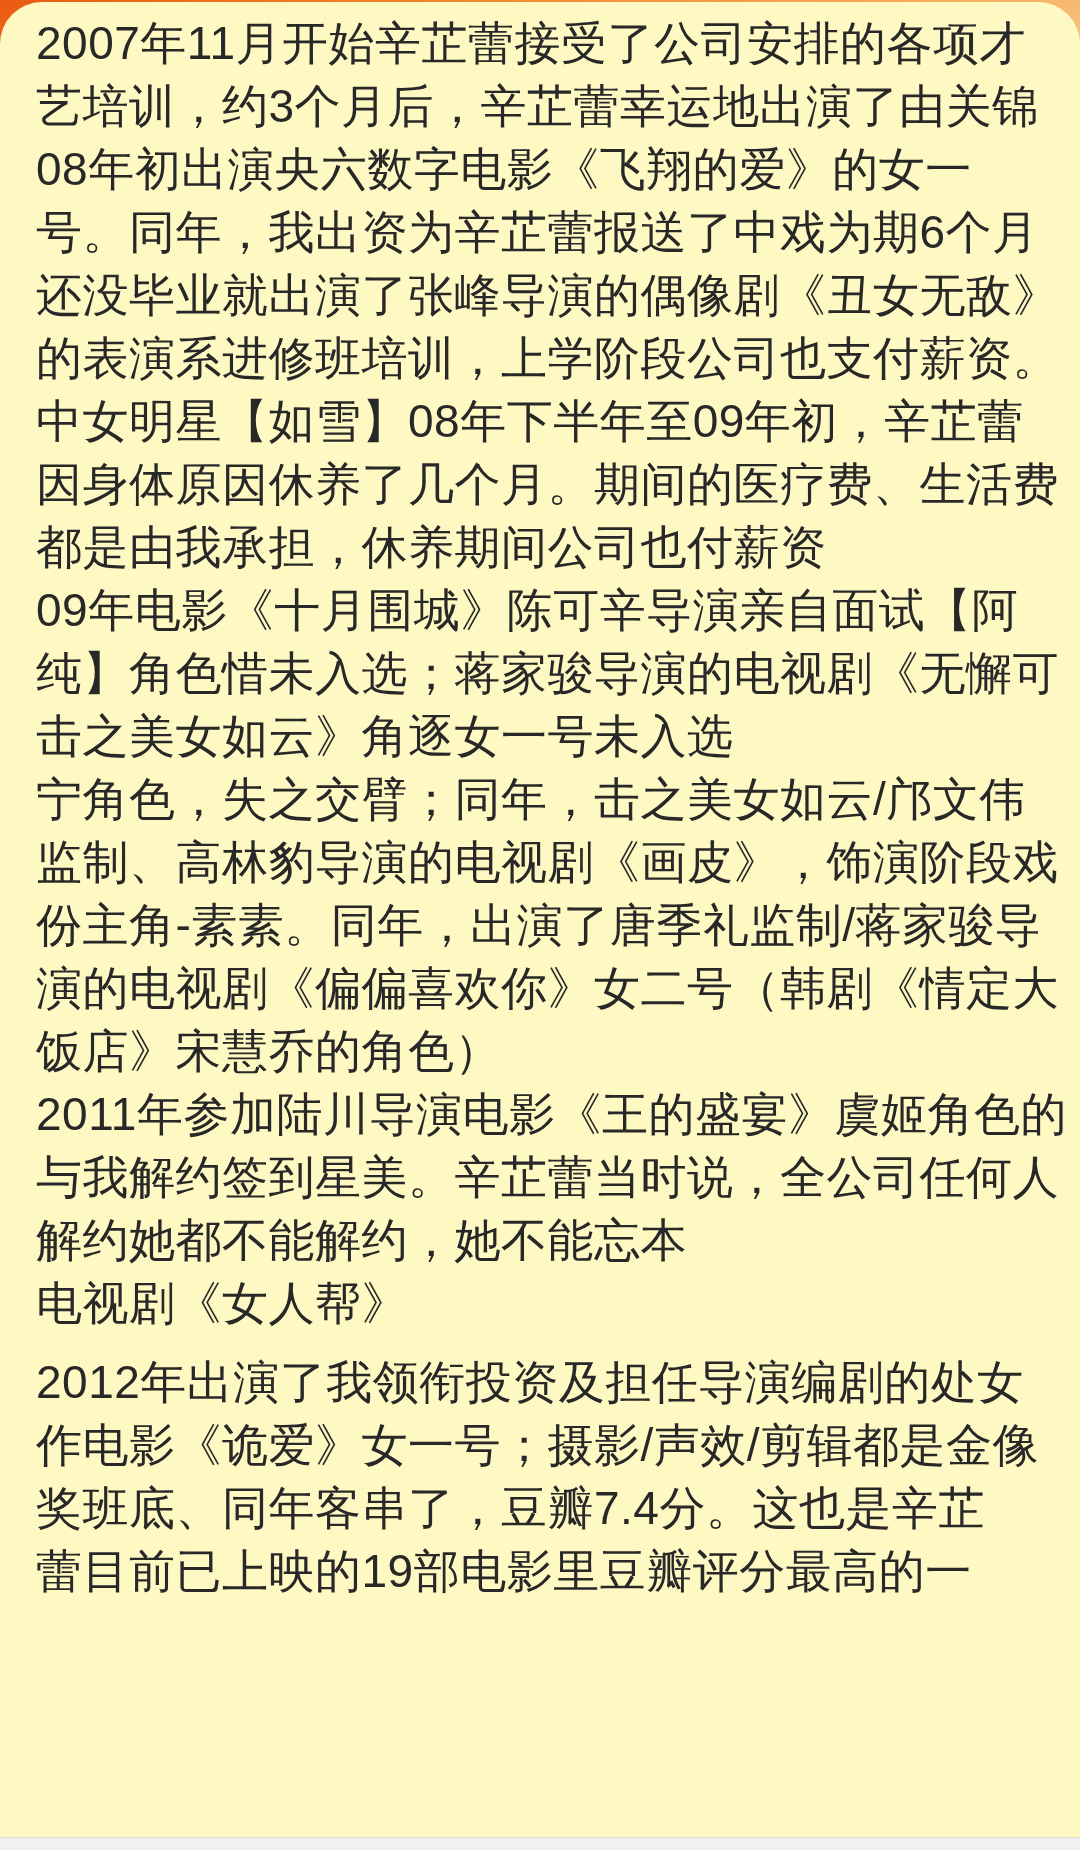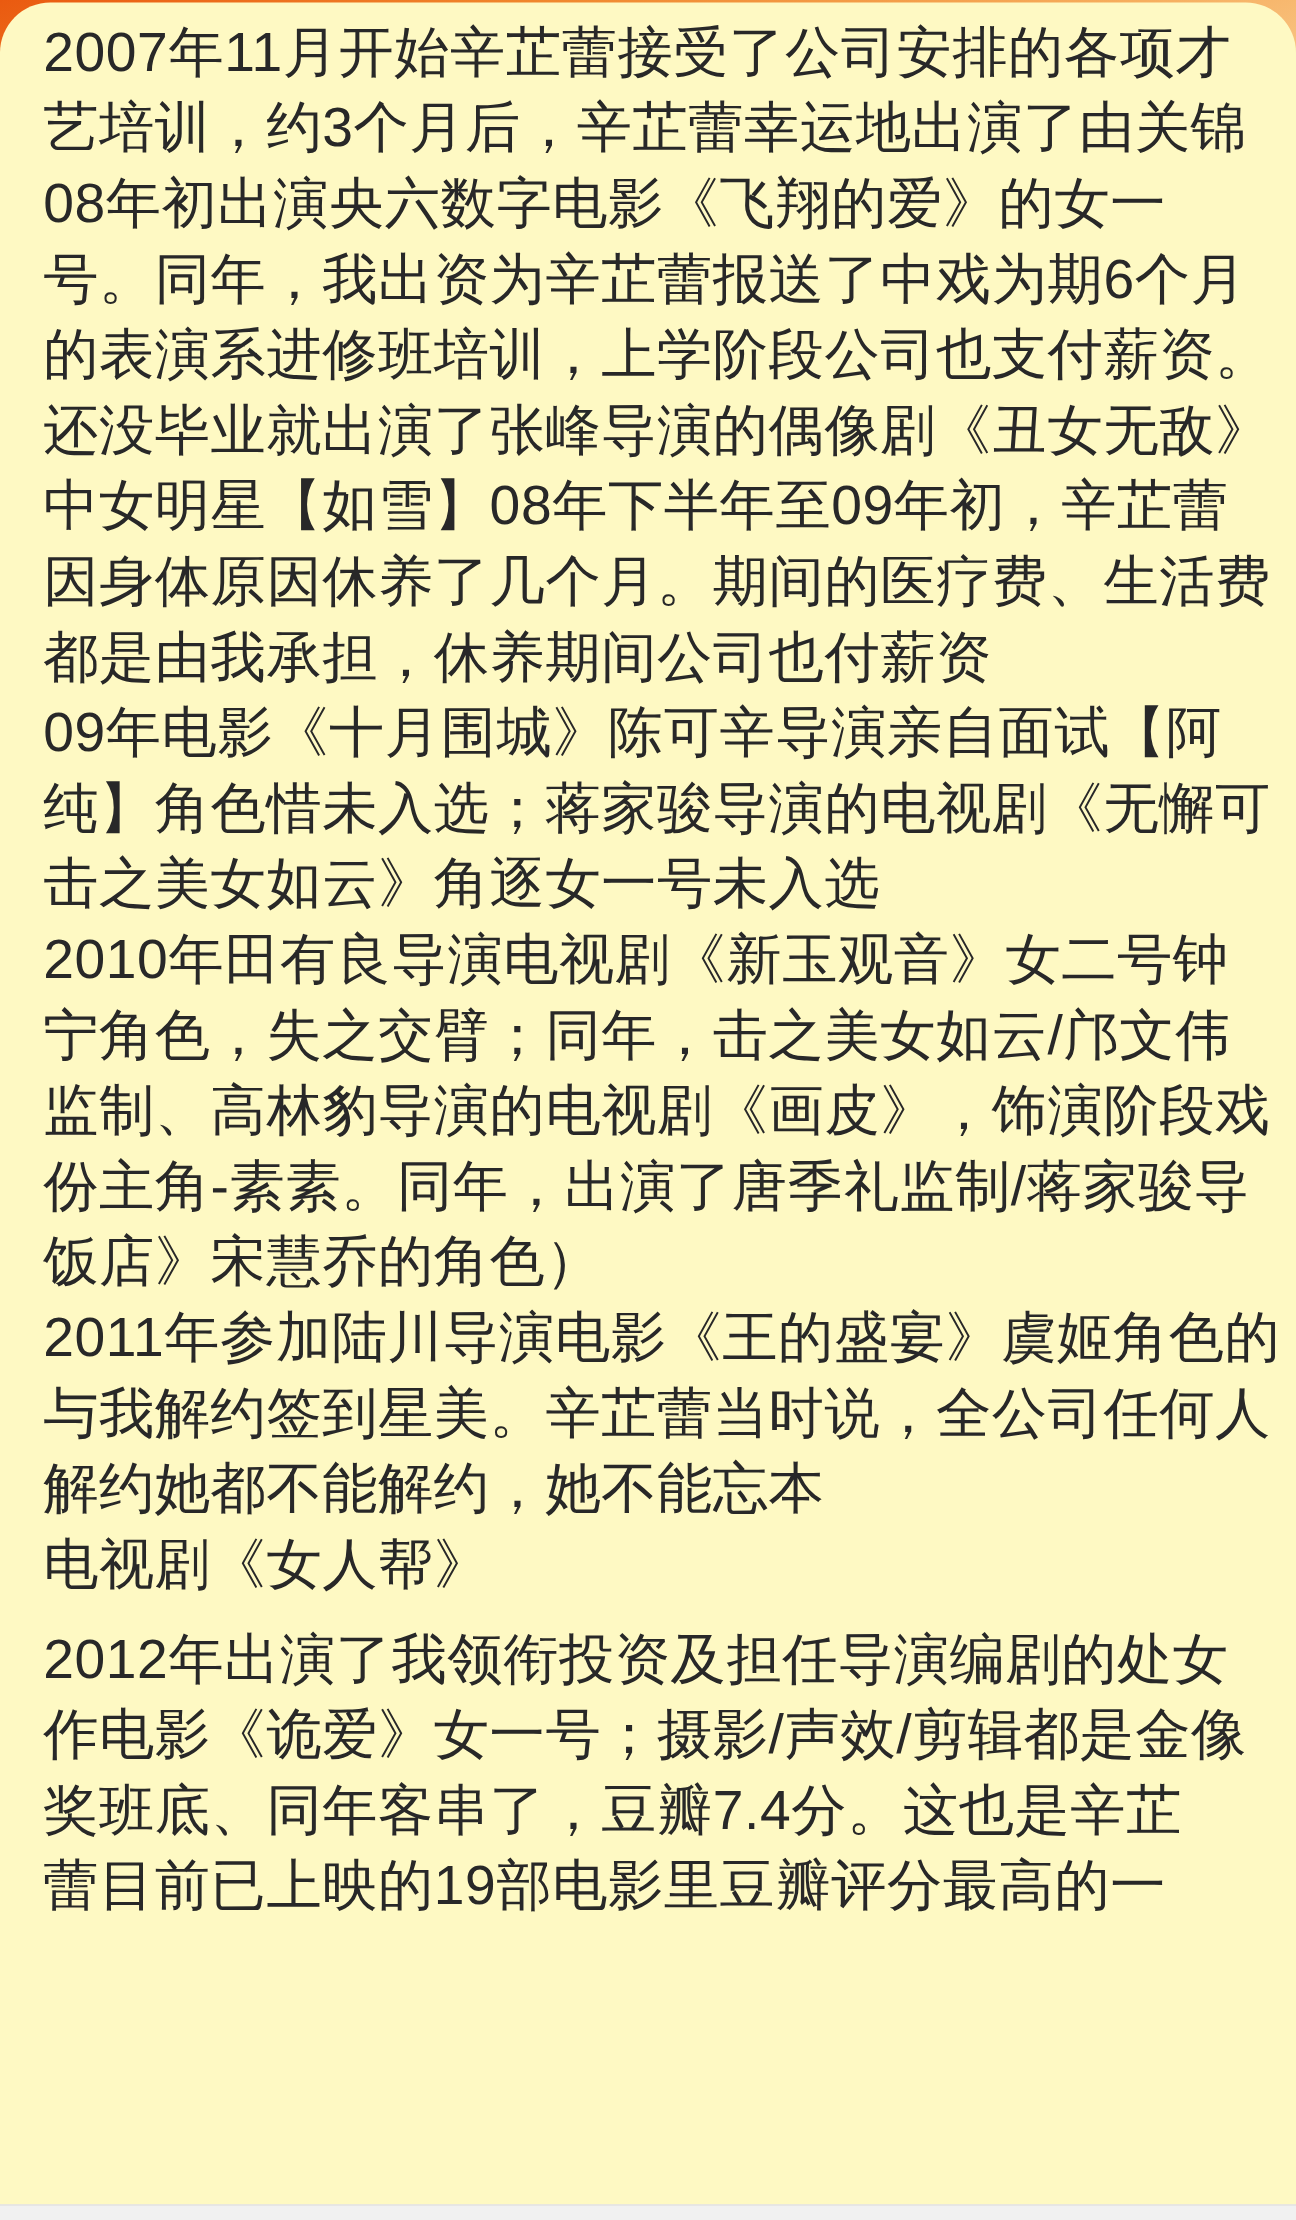--- a/index.html
+++ b/index.html
@@ -62,38 +62,38 @@
 <div class="bg-top"></div>
 
 <div class="card">
   <div class="content">
 
     <div class="para">
       <div class="line">2007年11月开始辛芷蕾接受了公司安排的各项才</div>
       <div class="line">艺培训，约3个月后，辛芷蕾幸运地出演了由关锦</div>
       <div class="line">08年初出演央六数字电影《飞翔的爱》的女一</div>
       <div class="line">号。同年，我出资为辛芷蕾报送了中戏为期6个月</div>
+      <div class="line">还没毕业就出演了张峰导演的偶像剧《丑女无敌》</div>
       <div class="line">的表演系进修班培训，上学阶段公司也支付薪资。</div>
-      <div class="line">还没毕业就出演了张峰导演的偶像剧《丑女无敌》</div>
       <div class="line">中女明星【如雪】08年下半年至09年初，辛芷蕾</div>
       <div class="line">因身体原因休养了几个月。期间的医疗费、生活费</div>
       <div class="line">都是由我承担，休养期间公司也付薪资</div>
     </div>
 
     <div class="para">
       <div class="line">09年电影《十月围城》陈可辛导演亲自面试【阿</div>
       <div class="line">纯】角色惜未入选；蒋家骏导演的电视剧《无懈可</div>
       <div class="line">击之美女如云》角逐女一号未入选</div>
     </div>
 
     <div class="para">
-      <div class="line">2010年田有良导演电视剧《新玉观音》女二号钟</div>
       <div class="line">宁角色，失之交臂；同年，击之美女如云/邝文伟</div>
       <div class="line">监制、高林豹导演的电视剧《画皮》，饰演阶段戏</div>
       <div class="line">份主角-素素。同年，出演了唐季礼监制/蒋家骏导</div>
+      <div class="line">演的电视剧《偏偏喜欢你》女二号（韩剧《情定大</div>
       <div class="line">饭店》宋慧乔的角色）</div>
     </div>
 
     <div class="para">
       <div class="line">2011年参加陆川导演电影《王的盛宴》虞姬角色的</div>
       <div class="line">与我解约签到星美。辛芷蕾当时说，全公司任何人</div>
       <div class="line">解约她都不能解约，她不能忘本</div>
     </div>
 
     <div class="para">

